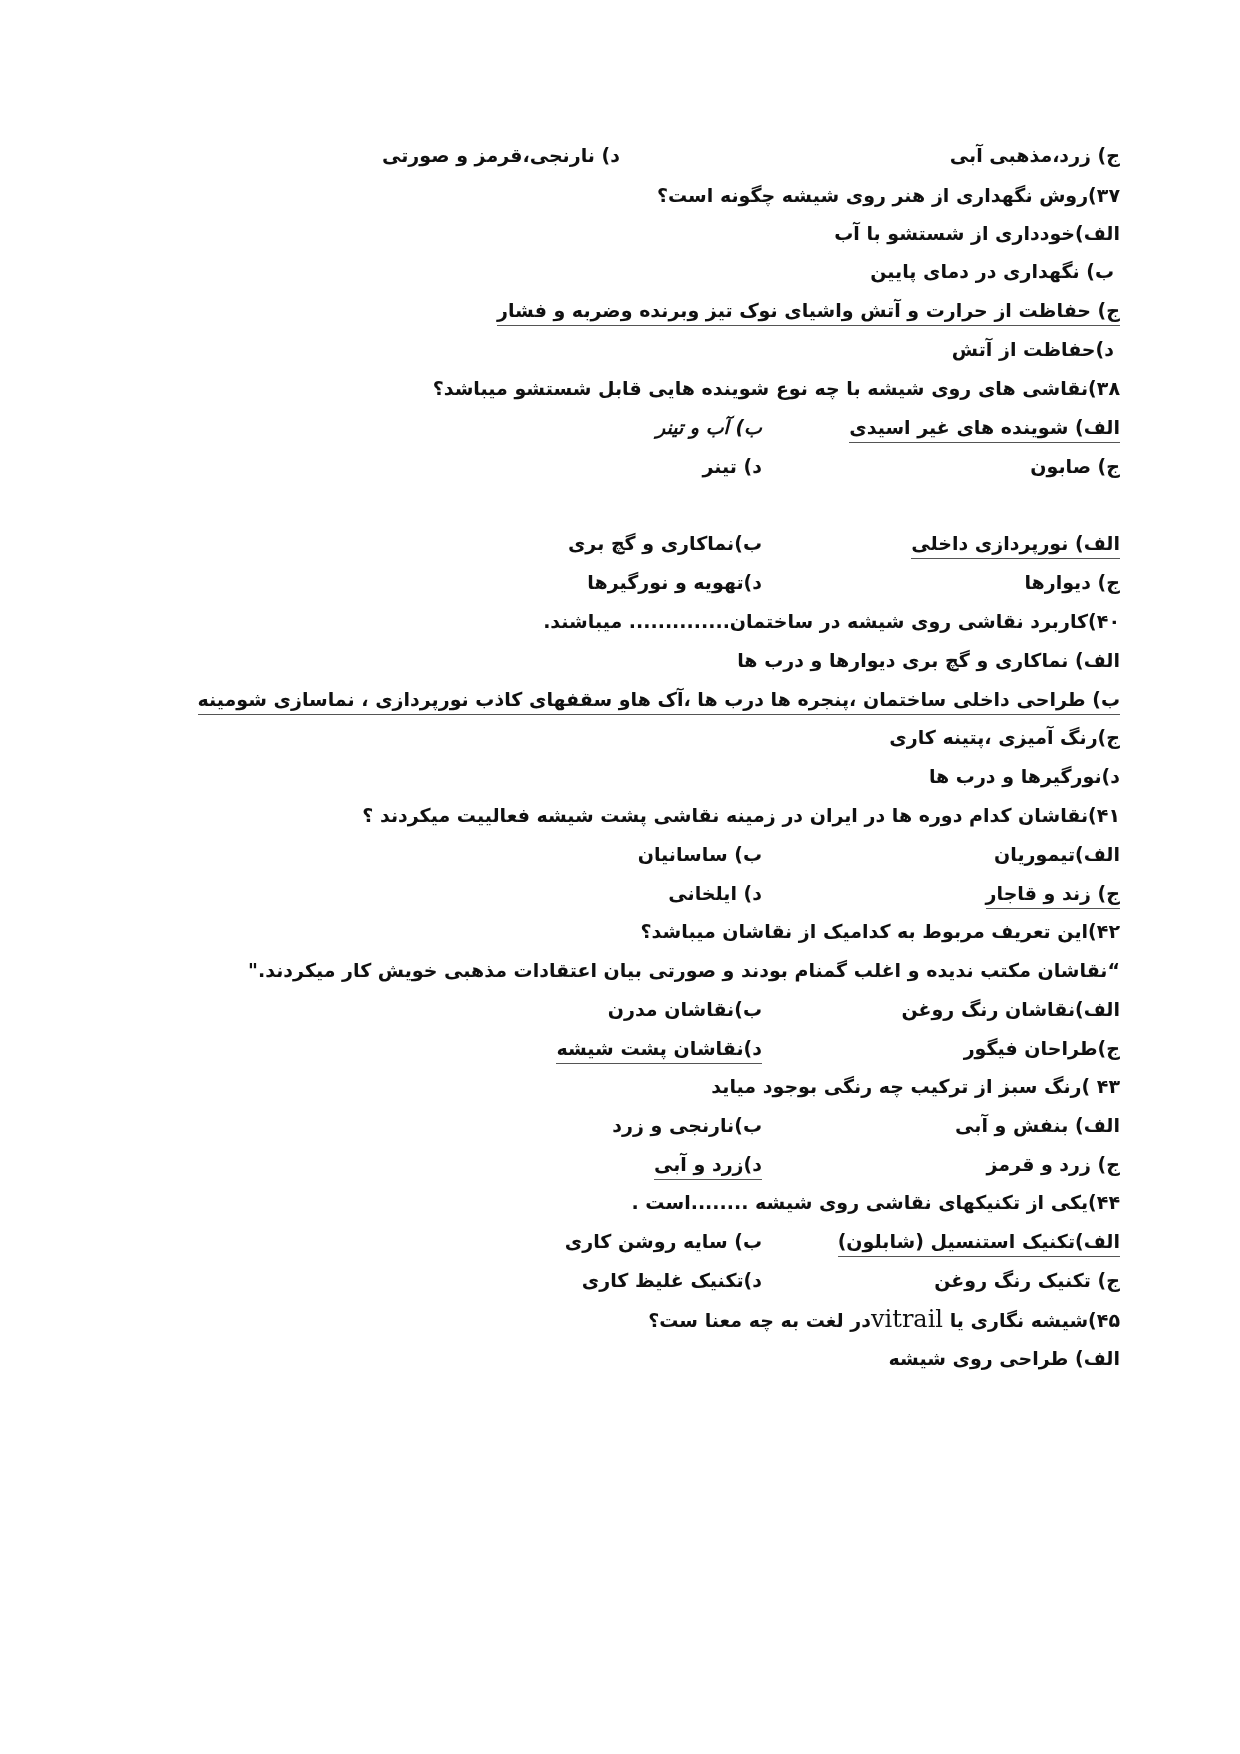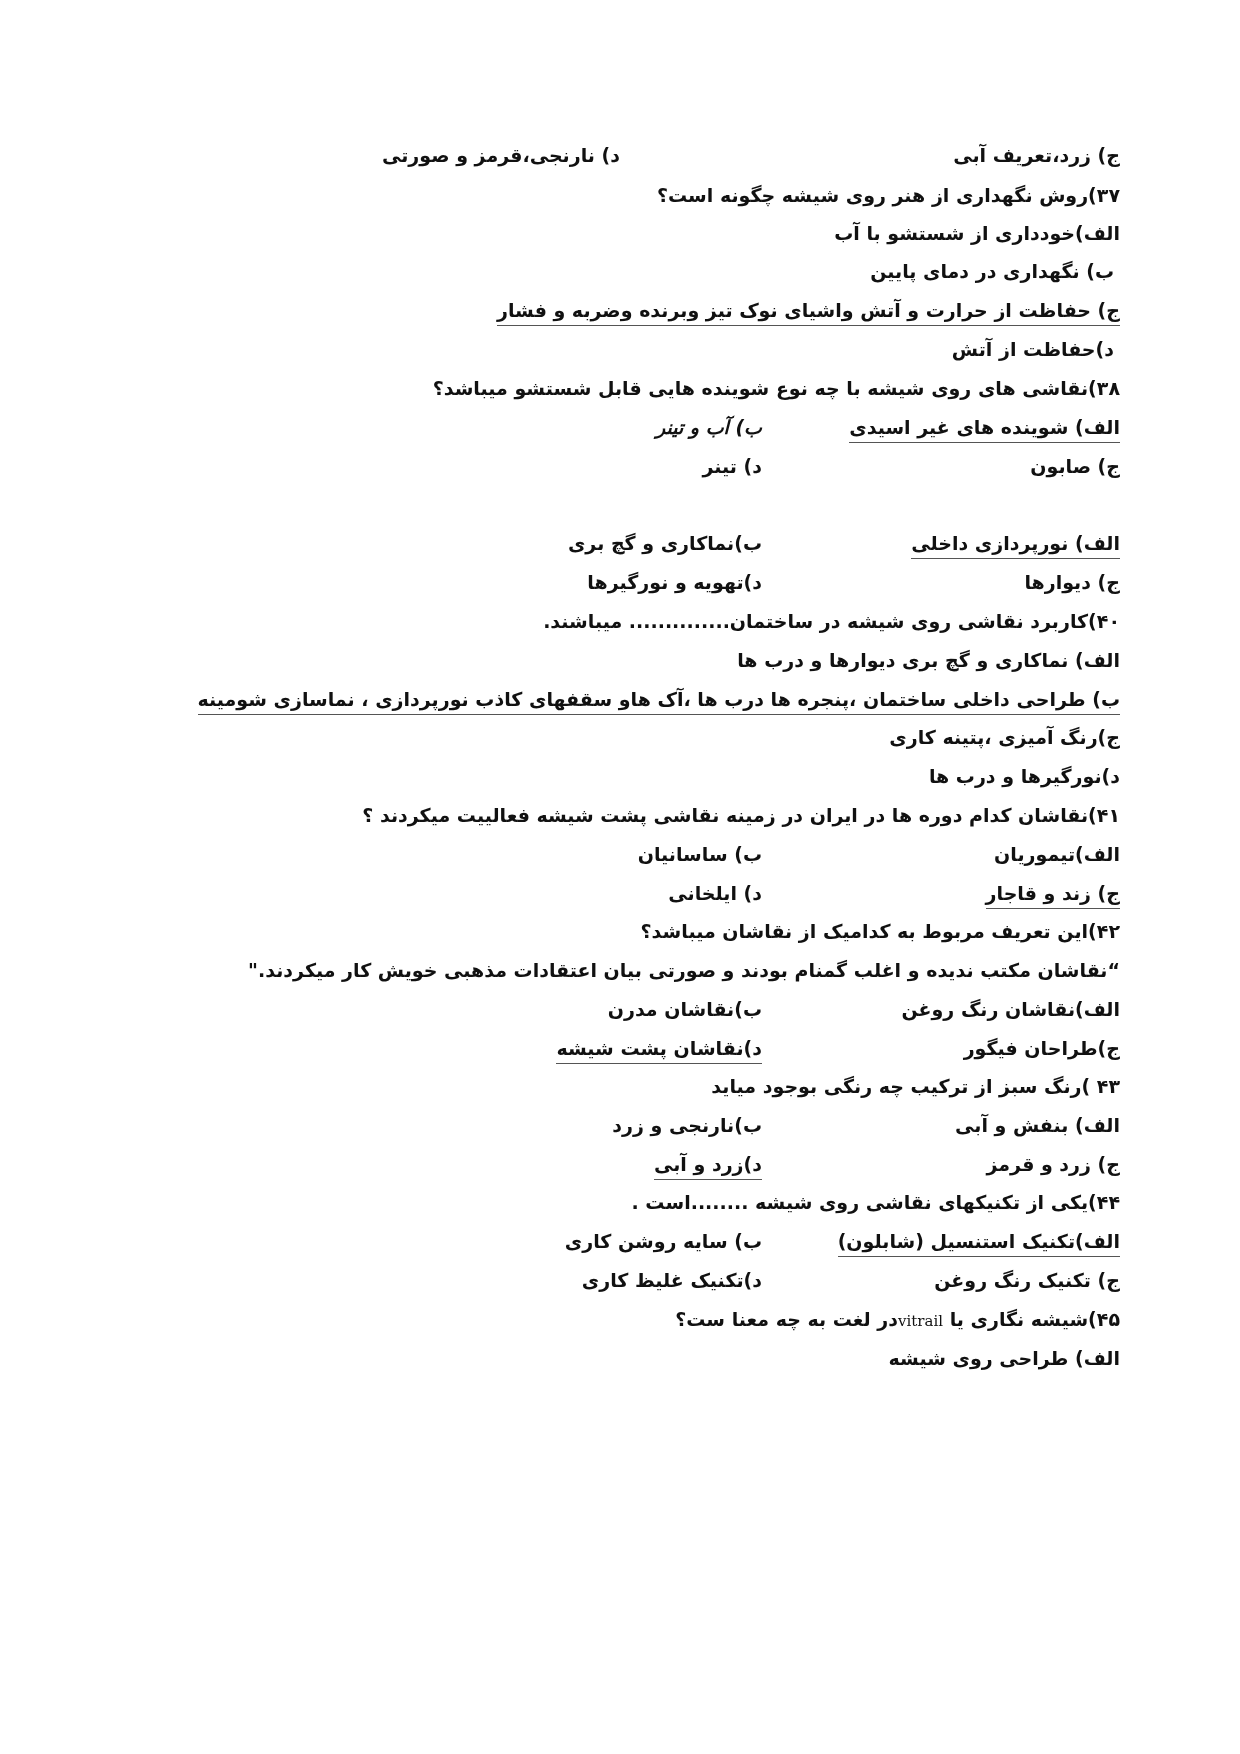--- a/index.html
+++ b/index.html
@@ -6,29 +6,29 @@
     body {
       width: 1240px; height: 1754px; position: relative; overflow: hidden;
       font-family: "DejaVu Sans", sans-serif; color: #111111;
     }
     .page { position: absolute; left: 0; top: 0; width: 1240px; height: 1754px; }
     .line {
       position: absolute; right: 120px; direction: rtl; text-align: right;
       font-size: 19px; font-weight: bold; white-space: nowrap; line-height: 26px;
     }
     .u { border-bottom: 1.5px solid #555555; padding-bottom: 4px; }
-    .latin { font-family: "DejaVu Serif", serif; font-weight: normal; font-size: 15px; }
+    .latin { font-family: "DejaVu Serif", serif; font-weight: normal; font-size: 24px; }
   </style>
 </head>
 <body>
 
 <div class="page">
 
   <div class="line" style="top:142px;">
-    <span>ج)  زرد،تعریف آبی</span>
+    <span>ج)  زرد،مذهبی آبی</span>
   </div>
   <div class="line" style="top:142px; right:620px;">
     <span>د) نارنجی،قرمز و صورتی</span>
   </div>
 
   <div class="line" style="top:182px;">۳۷)روش نگهداری از هنر روی شیشه چگونه است؟</div>
   <div class="line" style="top:220px;">الف)خودداری از شستشو با آب</div>
   <div class="line" style="top:258px; right:126px;">ب) نگهداری در دمای پایین</div>
   <div class="line" style="top:297px;"><span class="u">ج) حفاظت از حرارت و آتش واشیای نوک تیز وبرنده وضربه و فشار</span></div>
   <div class="line" style="top:336px; right:126px;">د)حفاظت از آتش</div>

